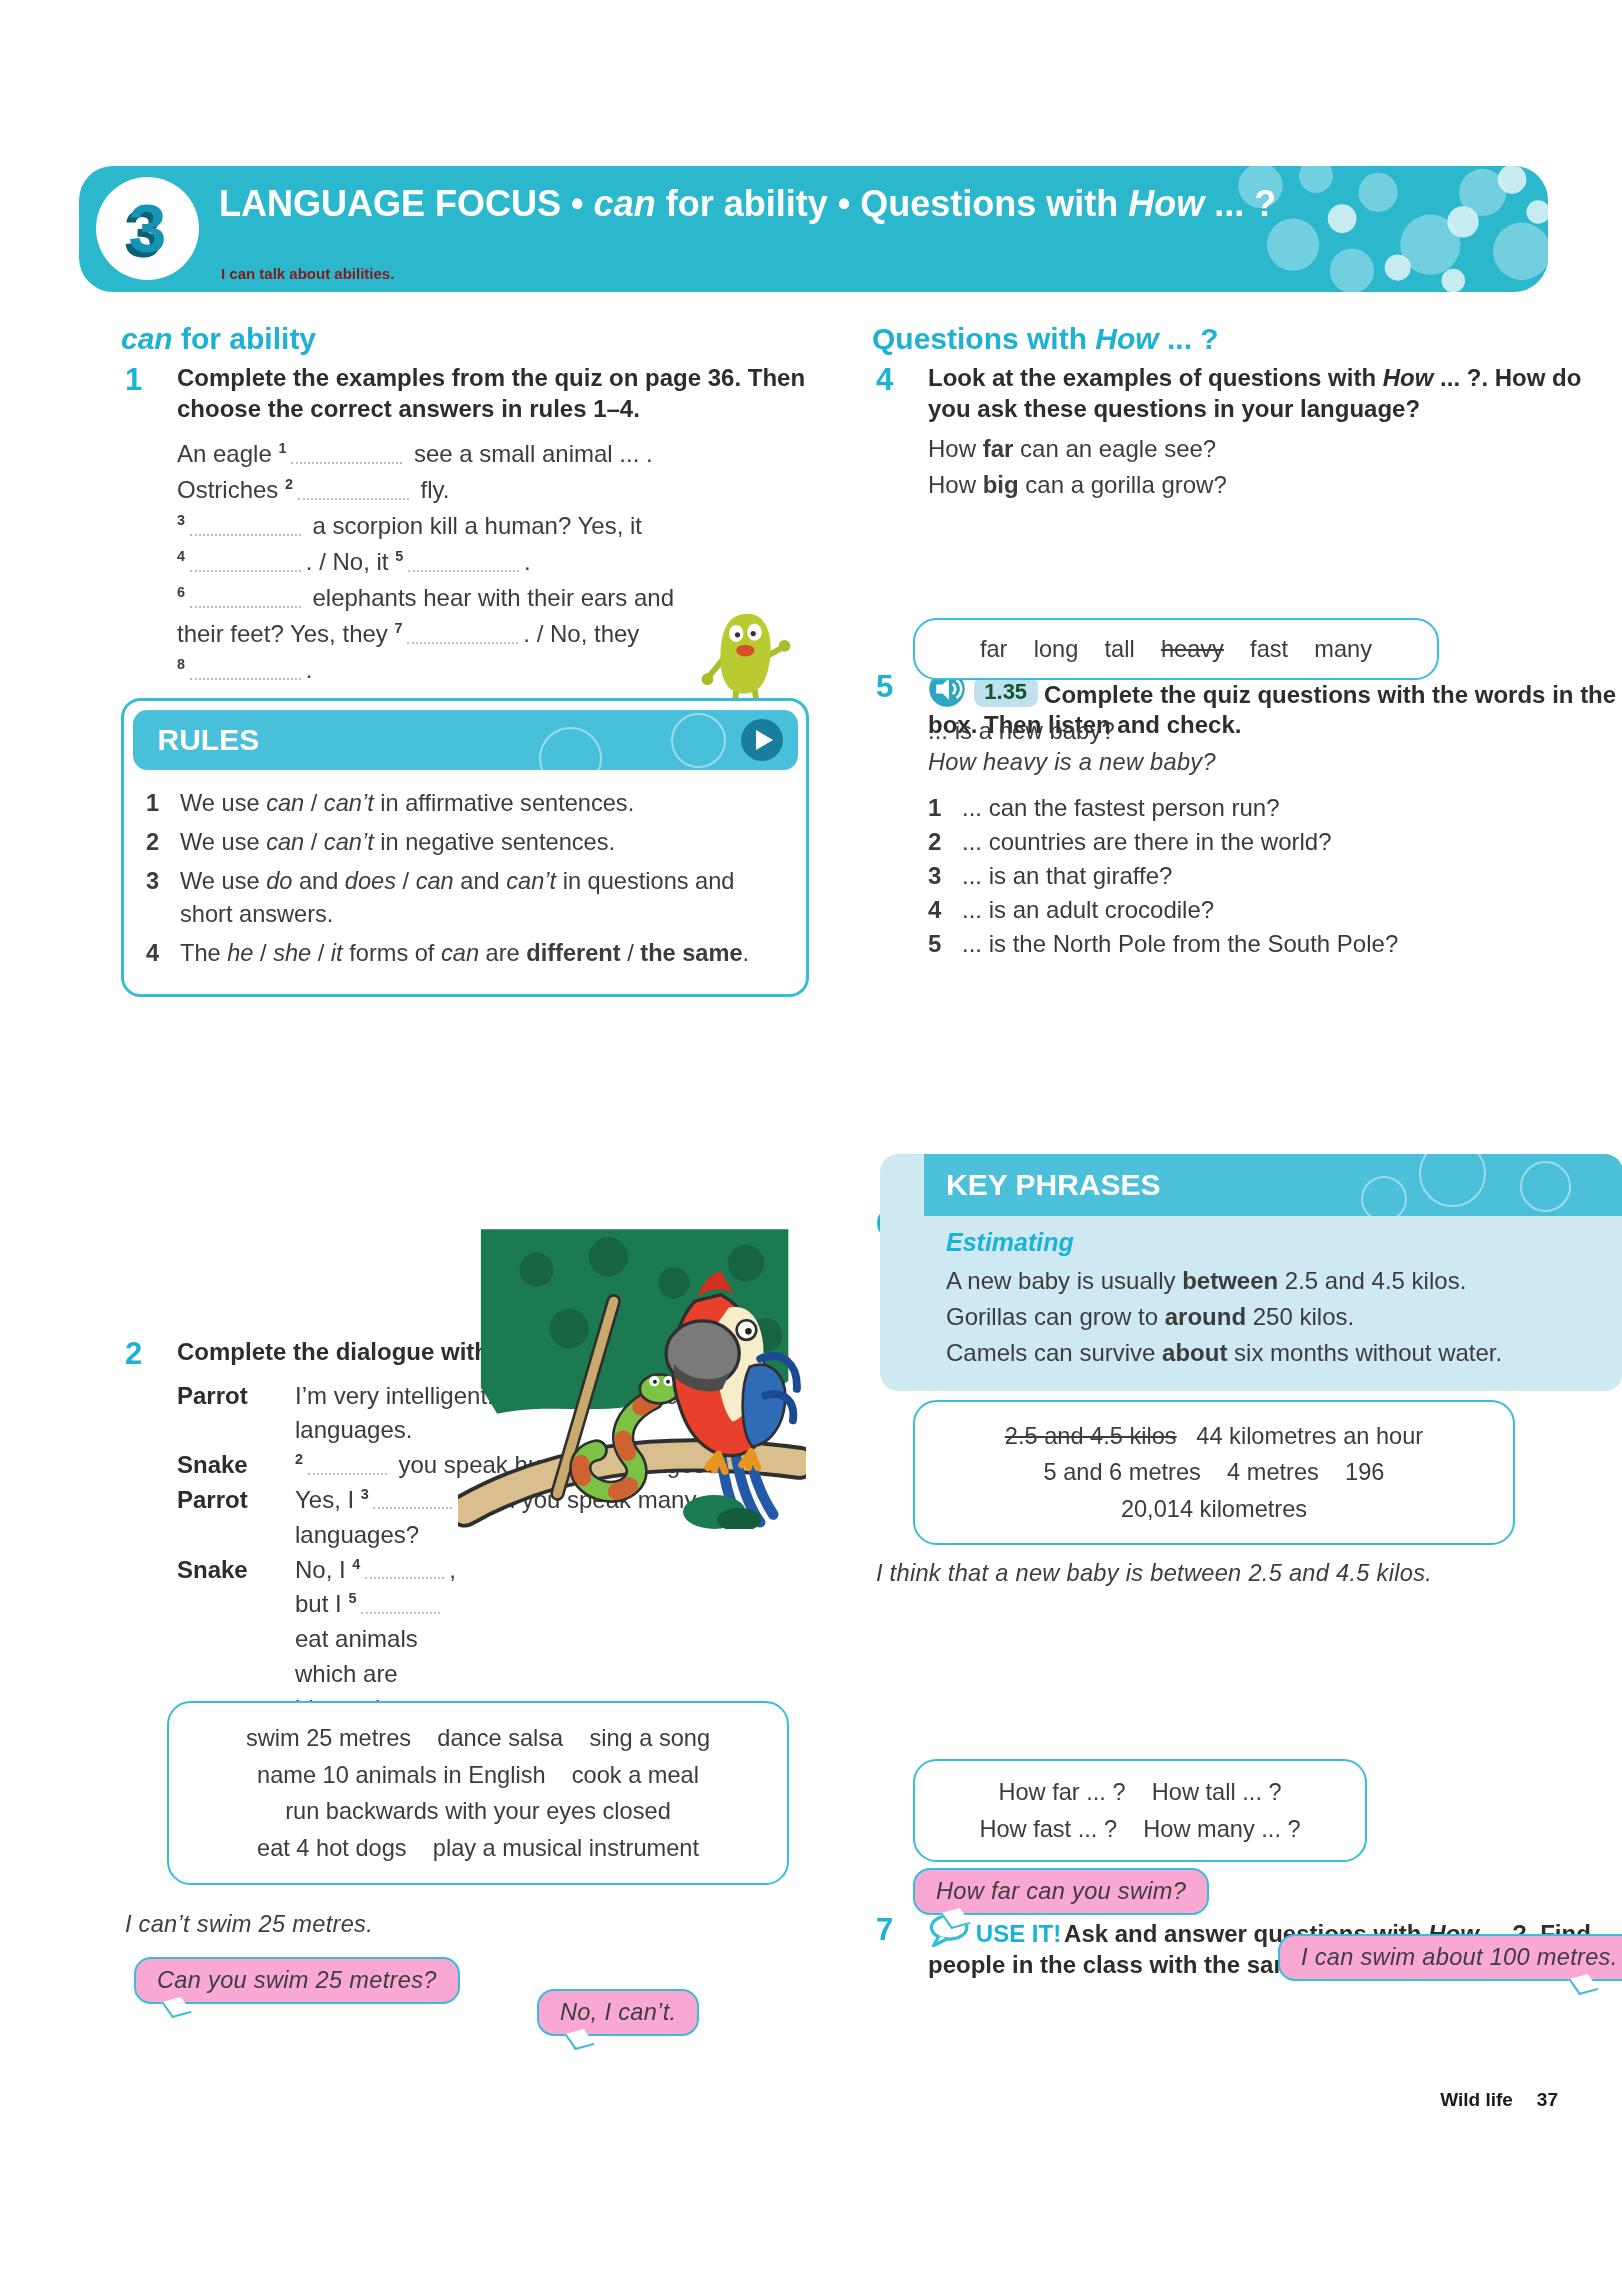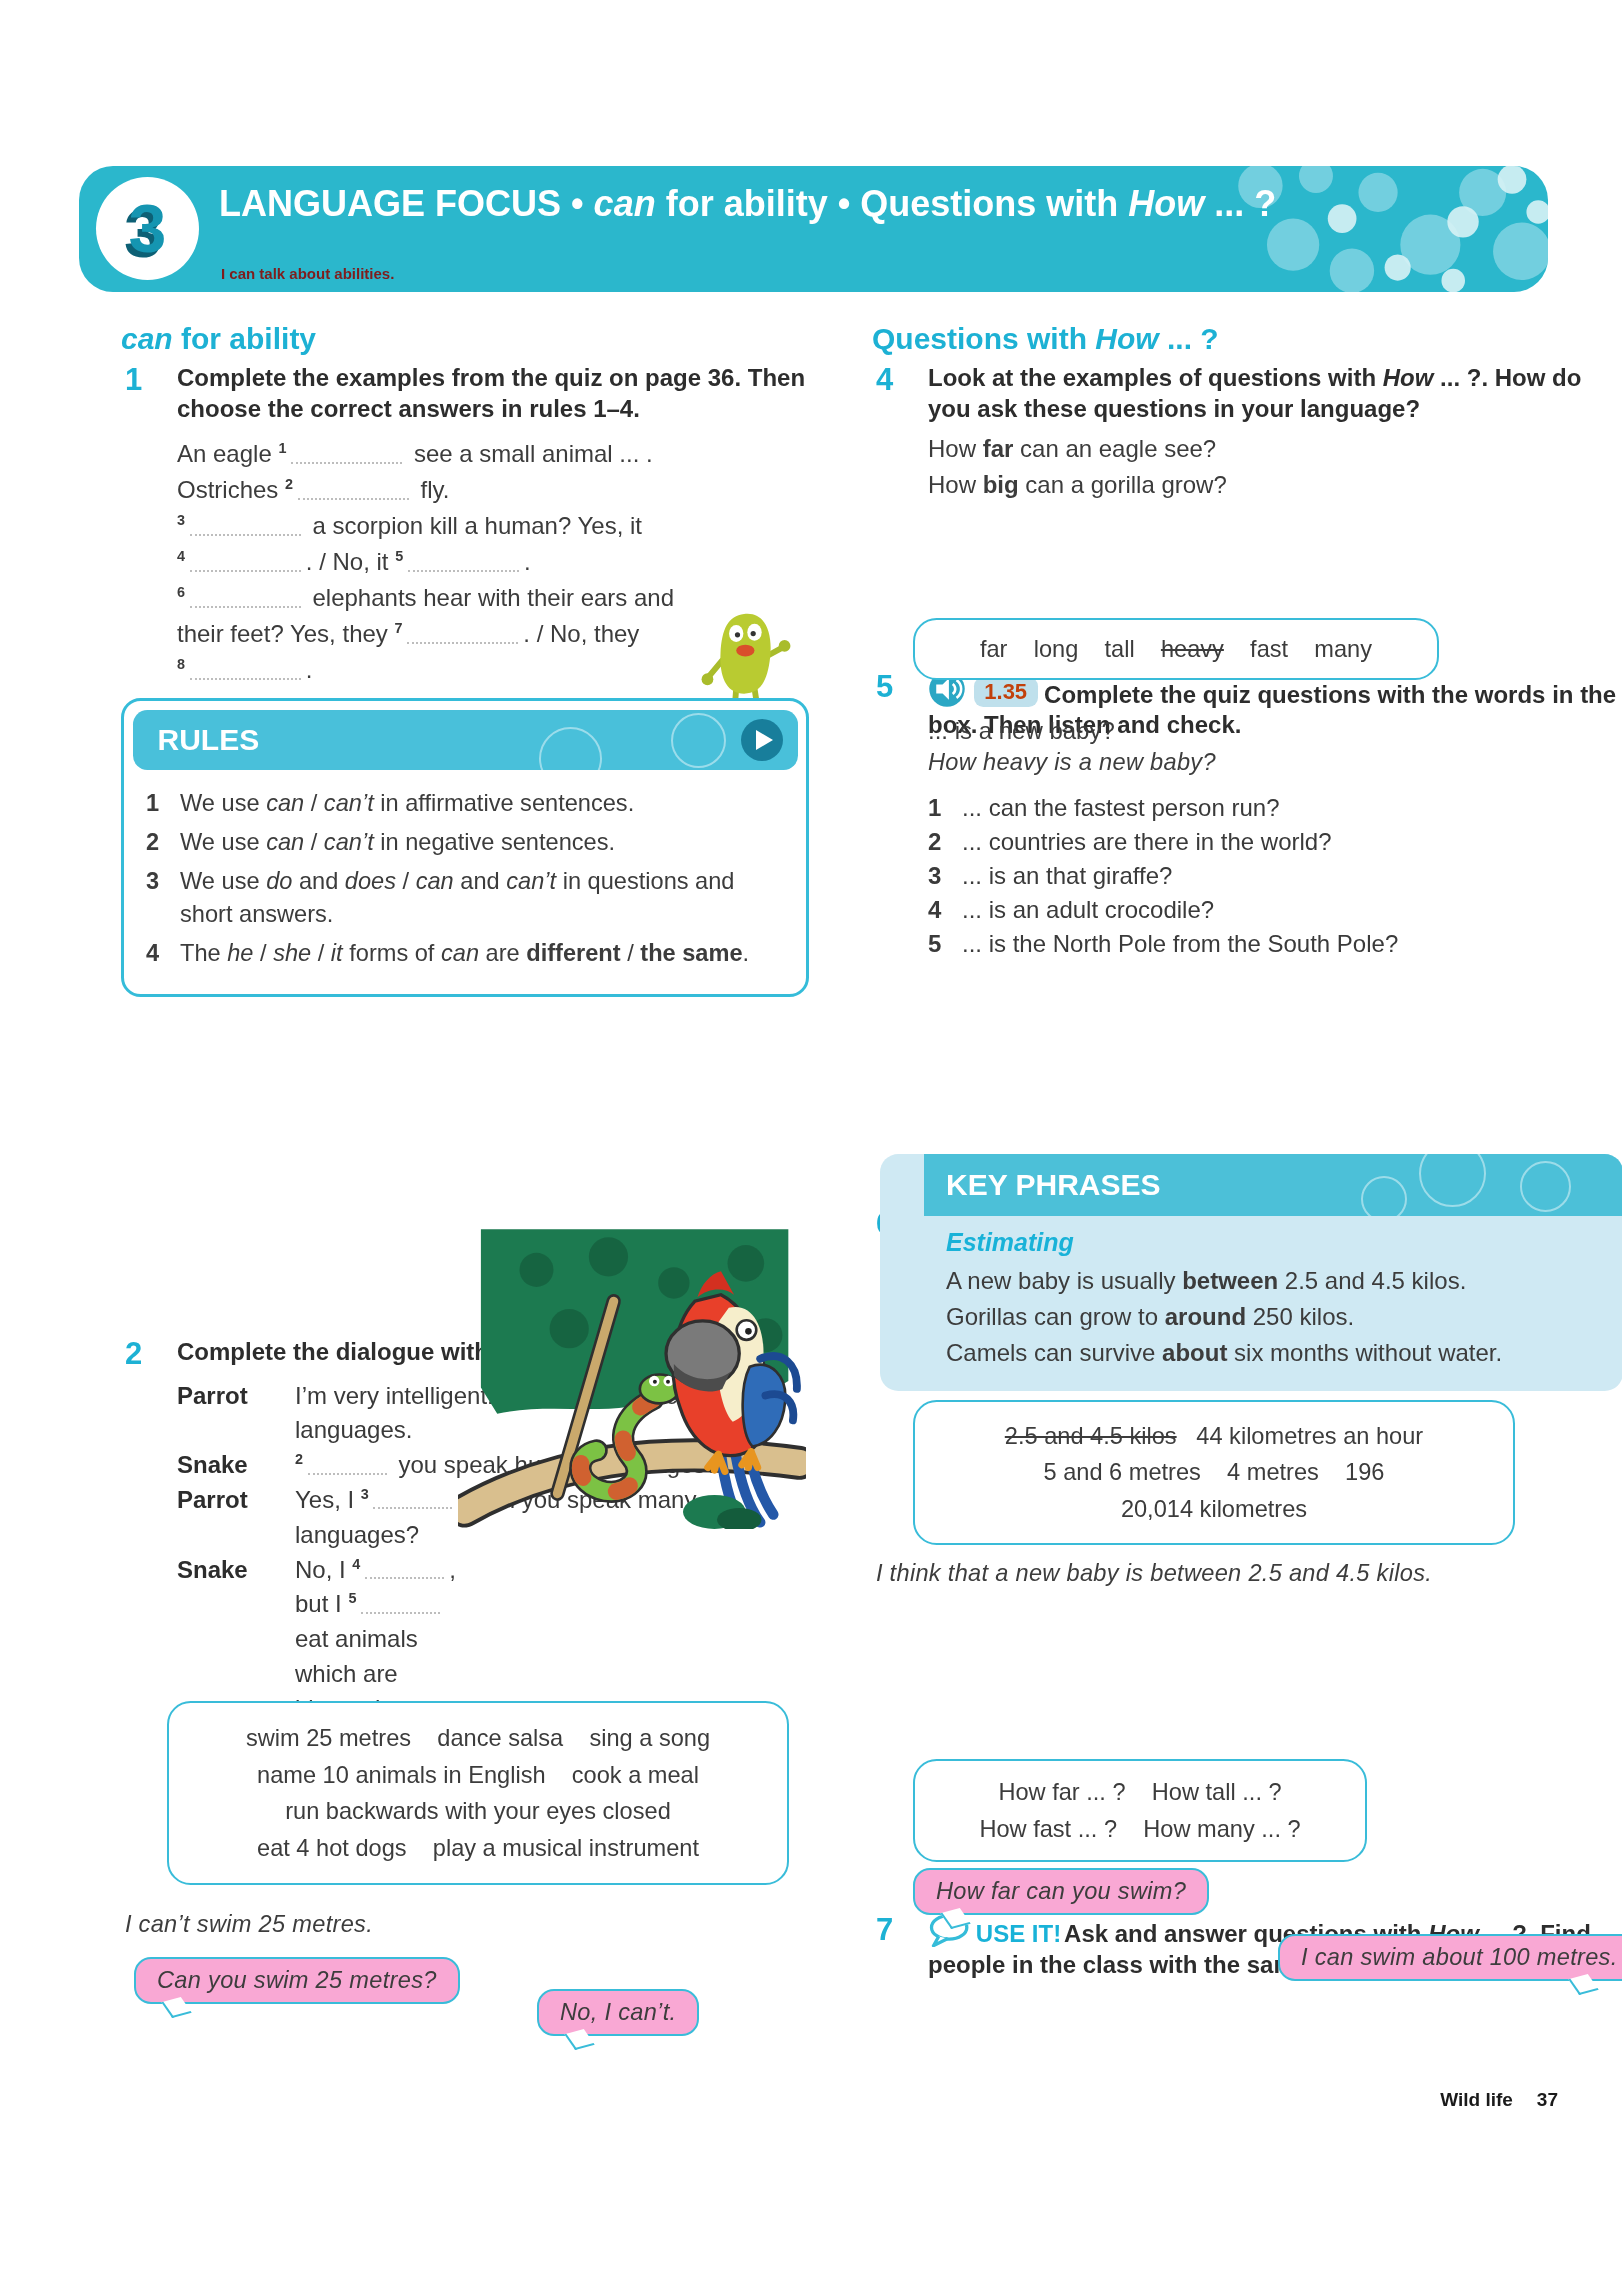--- a/index.html
+++ b/index.html
@@ -59,21 +59,21 @@
   .bubble{position:absolute;background:#f9a8d4;border:2.6px solid #39bcd9;border-radius:17px;
     padding:7.9px 21px;white-space:nowrap;}
   .bubble:after{content:"";position:absolute;bottom:-15.7px;width:17px;height:17px;background:#fff;
     border-right:2.6px solid #39bcd9;border-bottom:2.6px solid #39bcd9;transform:rotate(55deg) skewX(-20deg);}
   .tail-l:after{left:31px;}
   .tail-r:after{right:46px;}
   
   .dlg-row{display:flex;font-size:24px;line-height:1.45;}
   .dlg-speaker{width:118px;flex:none;font-weight:bold;color:#2d2d2d;}
   .audio-badge{display:inline-block;background:#bfe0ec;border-radius:9.2px;padding:0.7px 10.5px;
-    color:#c2410c;font-weight:bold;font-size:22px;margin:0 6.5px 0 3.9px;vertical-align:3.9px;}
+    color:#14532d;font-weight:bold;font-size:22px;margin:0 6.5px 0 3.9px;vertical-align:3.9px;}
   .icon-inline{vertical-align:-5.2px;margin-right:3.9px;}
   .useit{color:#19b2d8;font-weight:bold;}
   .footer{position:absolute;left:1296px;top:2089px;width:262px;display:flex;justify-content:flex-end;gap:24px;
     font-size:19px;font-weight:bold;color:#1a1a1a;}
   .list-item{display:flex;font-size:24px;line-height:1.42;}
   .list-item .n{font-weight:bold;width:34px;flex:none;}
 </style>
 </head>
 <body>
 

